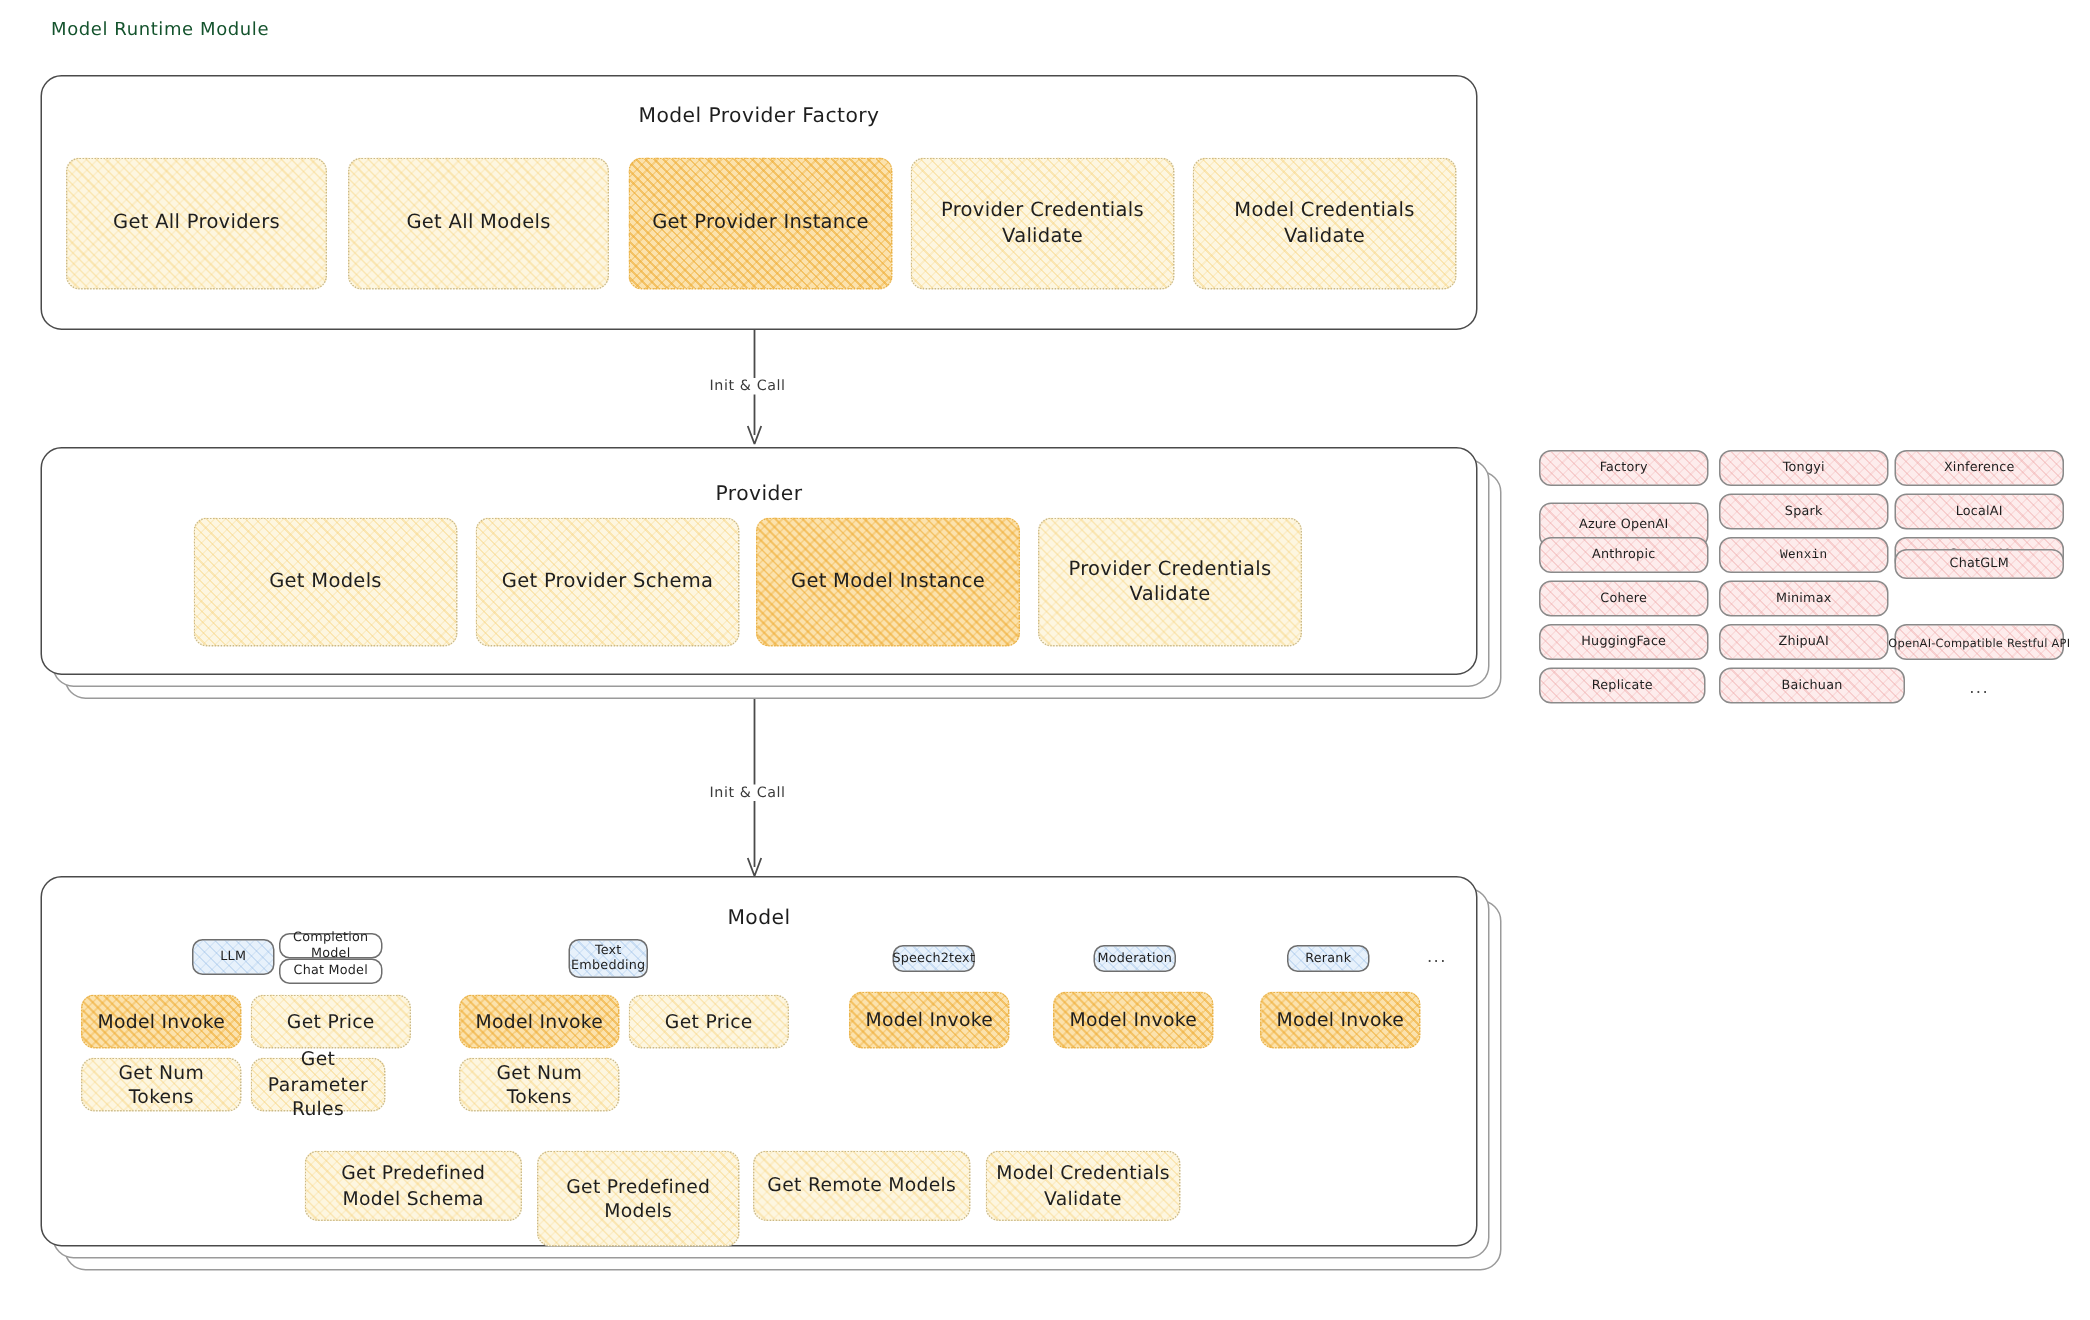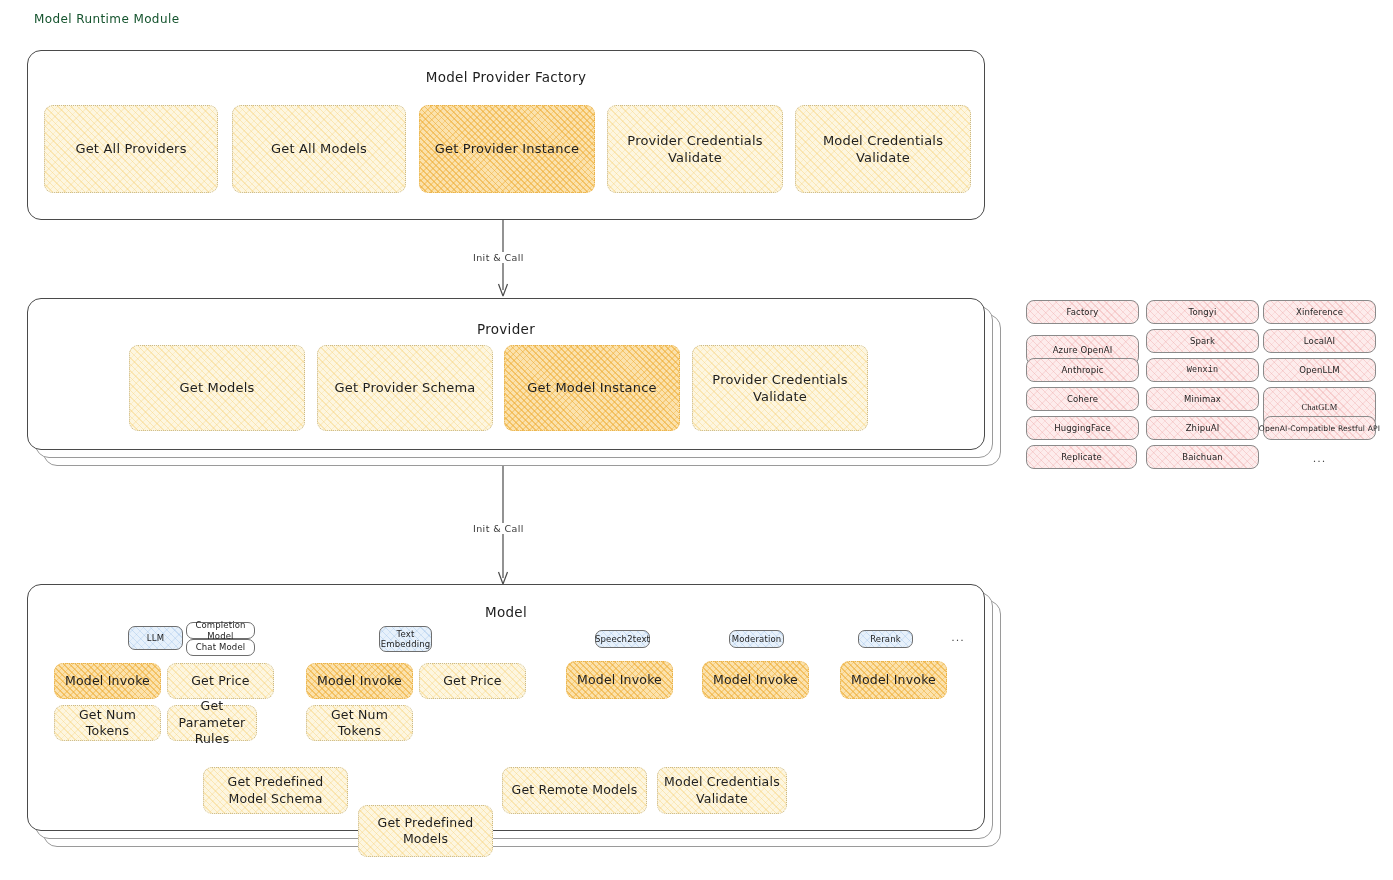--- a/index.html
+++ b/index.html
@@ -117,26 +117,26 @@
   <div class="chip" style="left:1026px;top:358px;width:113px;height:24px;">Anthropic</div>
   <div class="chip" style="left:1026px;top:387px;width:113px;height:24px;">Cohere</div>
   <div class="chip" style="left:1026px;top:416px;width:113px;height:24px;">HuggingFace</div>
   <div class="chip" style="left:1026px;top:445px;width:111px;height:24px;">Replicate</div>
 
   <div class="chip" style="left:1146px;top:300px;width:113px;height:24px;text-align:right;">Tongyi</div>
   <div class="chip" style="left:1146px;top:329px;width:113px;height:24px;">Spark</div>
   <div class="chip" style="left:1146px;top:358px;width:113px;height:24px;font-family:Liberation Mono, monospace;">Wenxin</div>
   <div class="chip" style="left:1146px;top:387px;width:113px;height:24px;">Minimax</div>
   <div class="chip" style="left:1146px;top:416px;width:113px;height:24px;">ZhipuAI</div>
-  <div class="chip" style="left:1146px;top:445px;width:113px;height:24px;">Baichuan</div>
+  <div class="chip" style="left:1146px;top:445px;width:124px;height:24px;">Baichuan</div>
 
   <div class="chip" style="left:1263px;top:300px;width:113px;height:24px;">Xinference</div>
   <div class="chip" style="left:1263px;top:329px;width:113px;height:24px;">LocalAI</div>
   <div class="chip" style="left:1263px;top:358px;width:113px;height:24px;">OpenLLM</div>
-  <div class="chip" style="left:1263px;top:387px;width:113px;height:40px;font-family:Liberation Serif, serif;">ChatGLM</div>
+  <div class="chip" style="left:1263px;top:366px;width:113px;height:20px;">ChatGLM</div>
   <div class="chip" style="left:1263px;top:416px;width:113px;height:24px;font-size:7.6px;">OpenAI-Compatible Restful API</div>
   <div class="ellipsis" style="left:1263px;top:452px;width:113px;">...</div>
 
   <svg class="arrow" style="left:488px;top:466px;" width="30" height="120" viewBox="0 0 30 120">
     <path d="M15 0 L15 112" stroke="#4a4a4a" stroke-width="1.2" fill="none"></path>
     <path d="M15 118 L10.5 106 M15 118 L19.5 106" stroke="#4a4a4a" stroke-width="1.2" fill="none"></path>
   </svg>
   <div class="arrow-label" style="left:470px;top:523px;">Init &amp; Call</div>
 
   <div class="panel ghost" style="left:43px;top:600px;width:958px;height:247px;"></div>
@@ -164,17 +164,17 @@
 
   <div class="badge" style="left:729px;top:630px;width:55px;height:18px;">Moderation</div>
   <div class="node hl sm" style="left:702px;top:661px;width:107px;height:38px;">Model Invoke</div>
 
   <div class="badge" style="left:858px;top:630px;width:55px;height:18px;">Rerank</div>
   <div class="node hl sm" style="left:840px;top:661px;width:107px;height:38px;">Model Invoke</div>
 
   <div class="ellipsis" style="left:945px;top:631px;width:26px;">...</div>
 
   <div class="node sm" style="left:203px;top:767px;width:145px;height:47px;">Get Predefined Model Schema</div>
-  <div class="node sm" style="left:358px;top:767px;width:135px;height:52px;margin-top:38px;">Get Predefined Models</div>
+  <div class="node sm" style="left:358px;top:767px;width:135px;height:64px;">Get Predefined Models</div>
   <div class="node sm" style="left:502px;top:767px;width:145px;height:47px;">Get Remote Models</div>
   <div class="node sm" style="left:657px;top:767px;width:130px;height:47px;">Model Credentials Validate</div>
 
 </div>
 
 </body></html>

